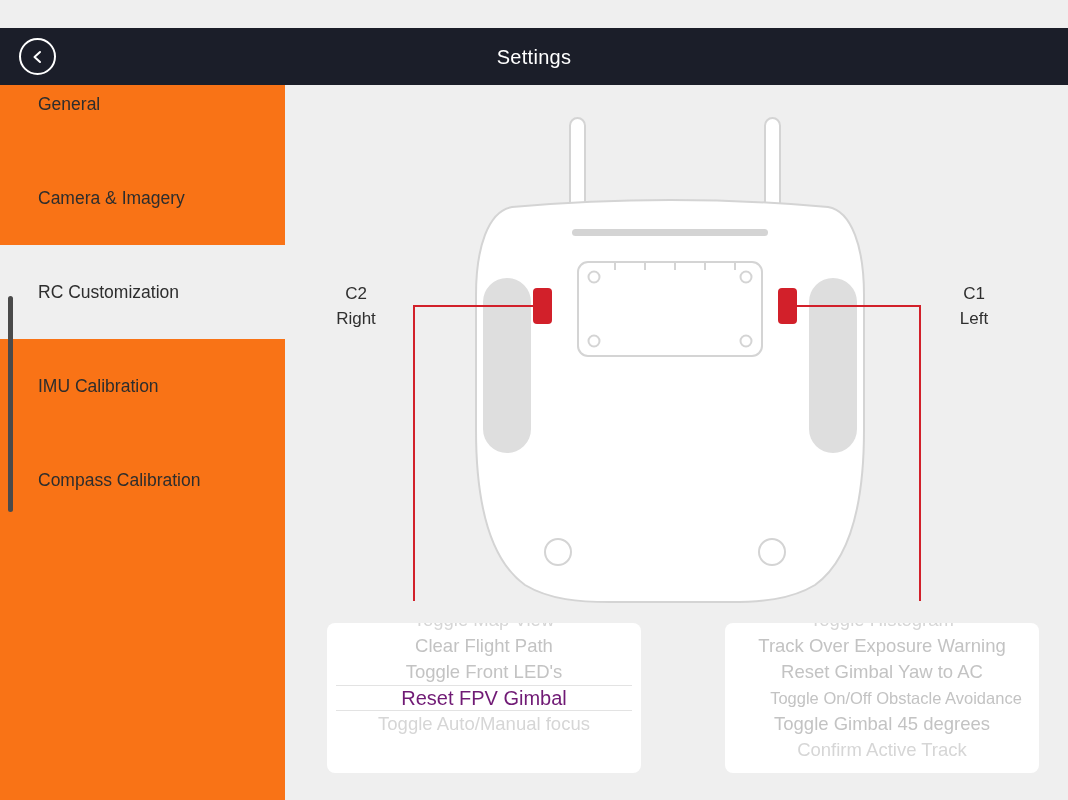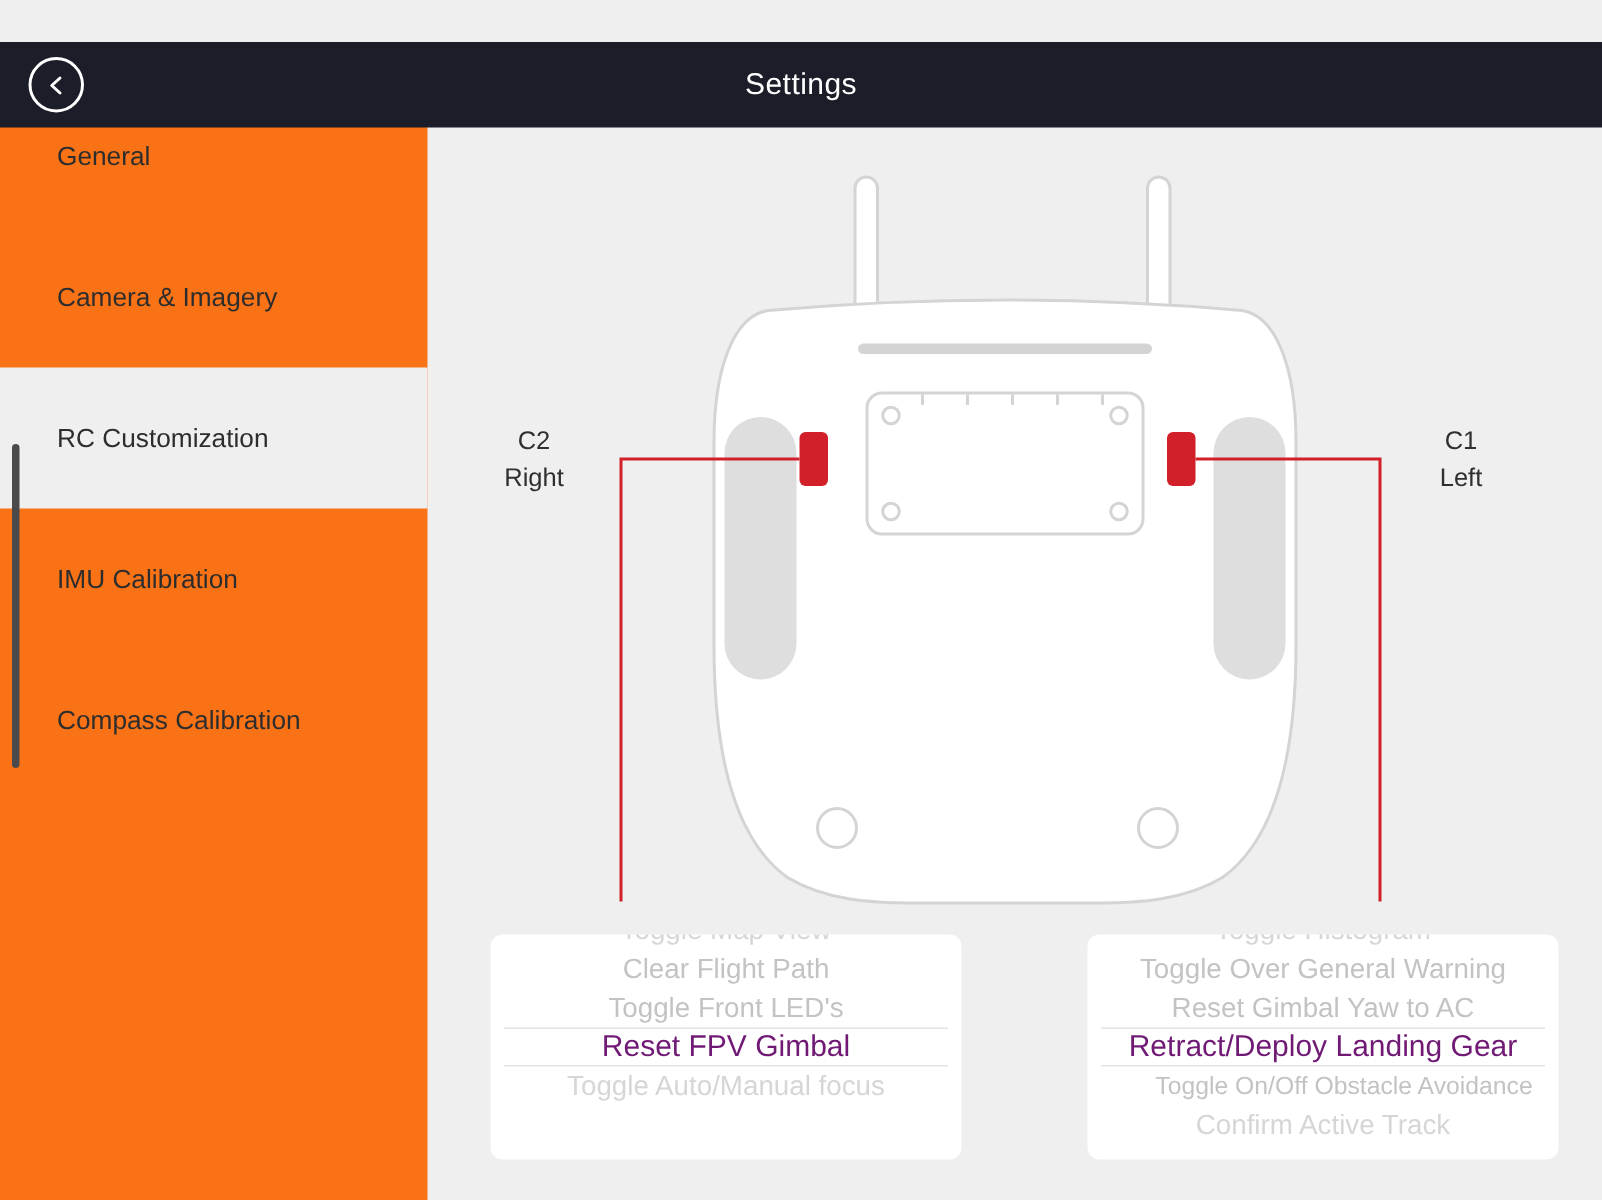--- a/index.html
+++ b/index.html
@@ -128,21 +128,21 @@
       <div class="opt">Clear Flight Path</div>
       <div class="opt">Toggle Front LED's</div>
       <div class="opt selected">Reset FPV Gimbal</div>
       <div class="opt dim2">Toggle Auto/Manual focus</div>
     </div>
   </div>
 
   <div class="picker picker-c1">
     <div class="picker-list">
       <div class="opt dim2">Toggle Histogram</div>
-      <div class="opt">Toggle Over General Warning</div>
+      <div class="opt">Track Over Exposure Warning</div>
       <div class="opt">Reset Gimbal Yaw to AC</div>
-      <div class="opt selected">Retract/Deploy Landing Gear</div>
       <div class="opt long">Toggle On/Off Obstacle Avoidance</div>
+      <div class="opt">Toggle Gimbal 45 degrees</div>
       <div class="opt dim2">Confirm Active Track</div>
     </div>
   </div>
 
 </div>
 
 </body></html>

